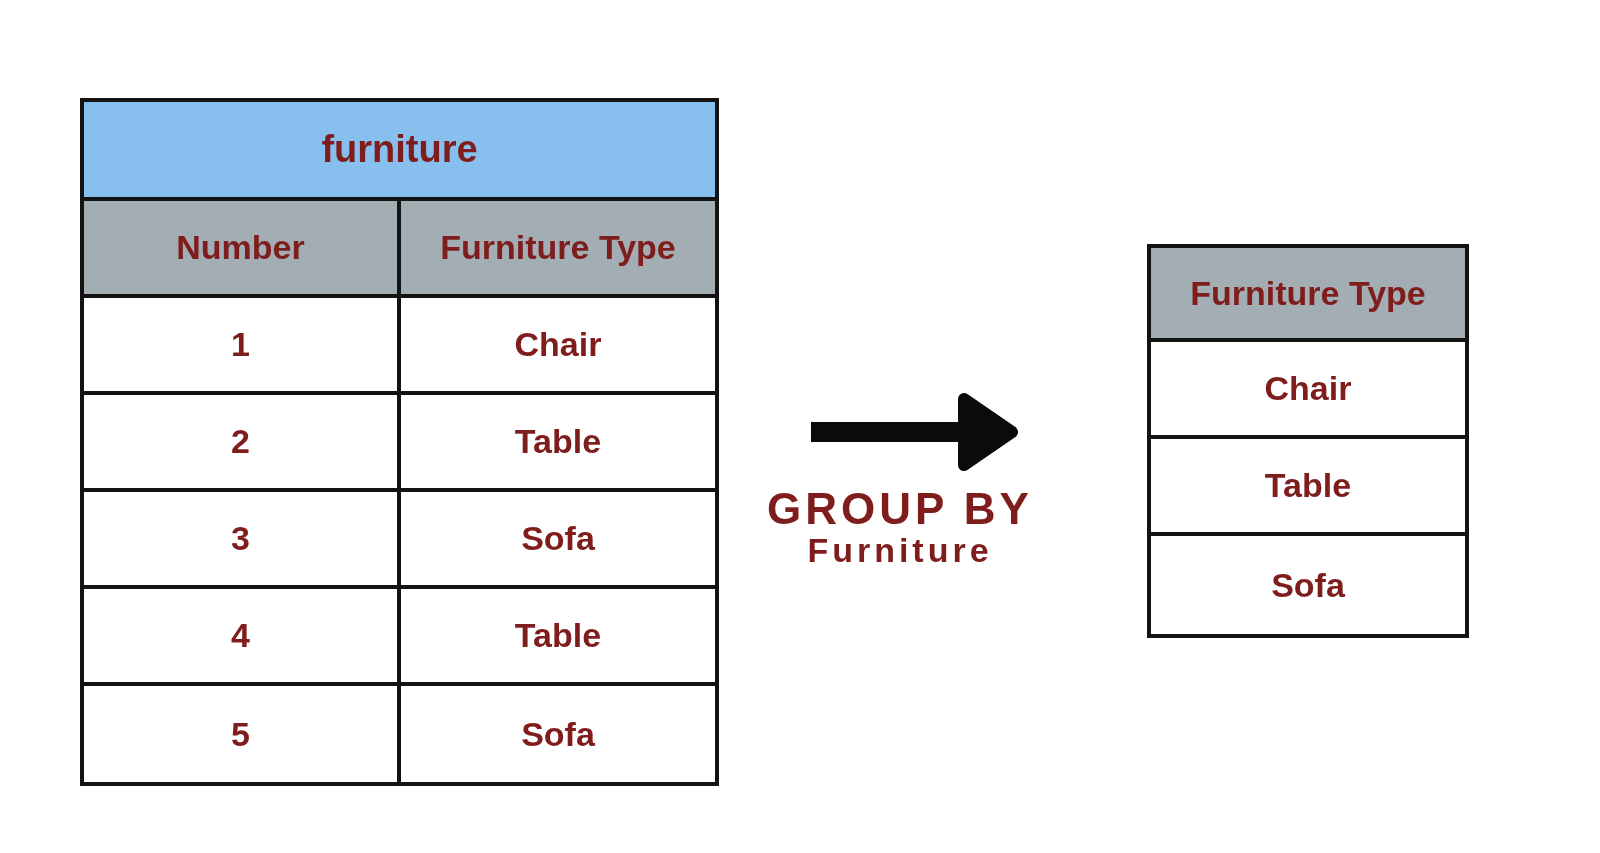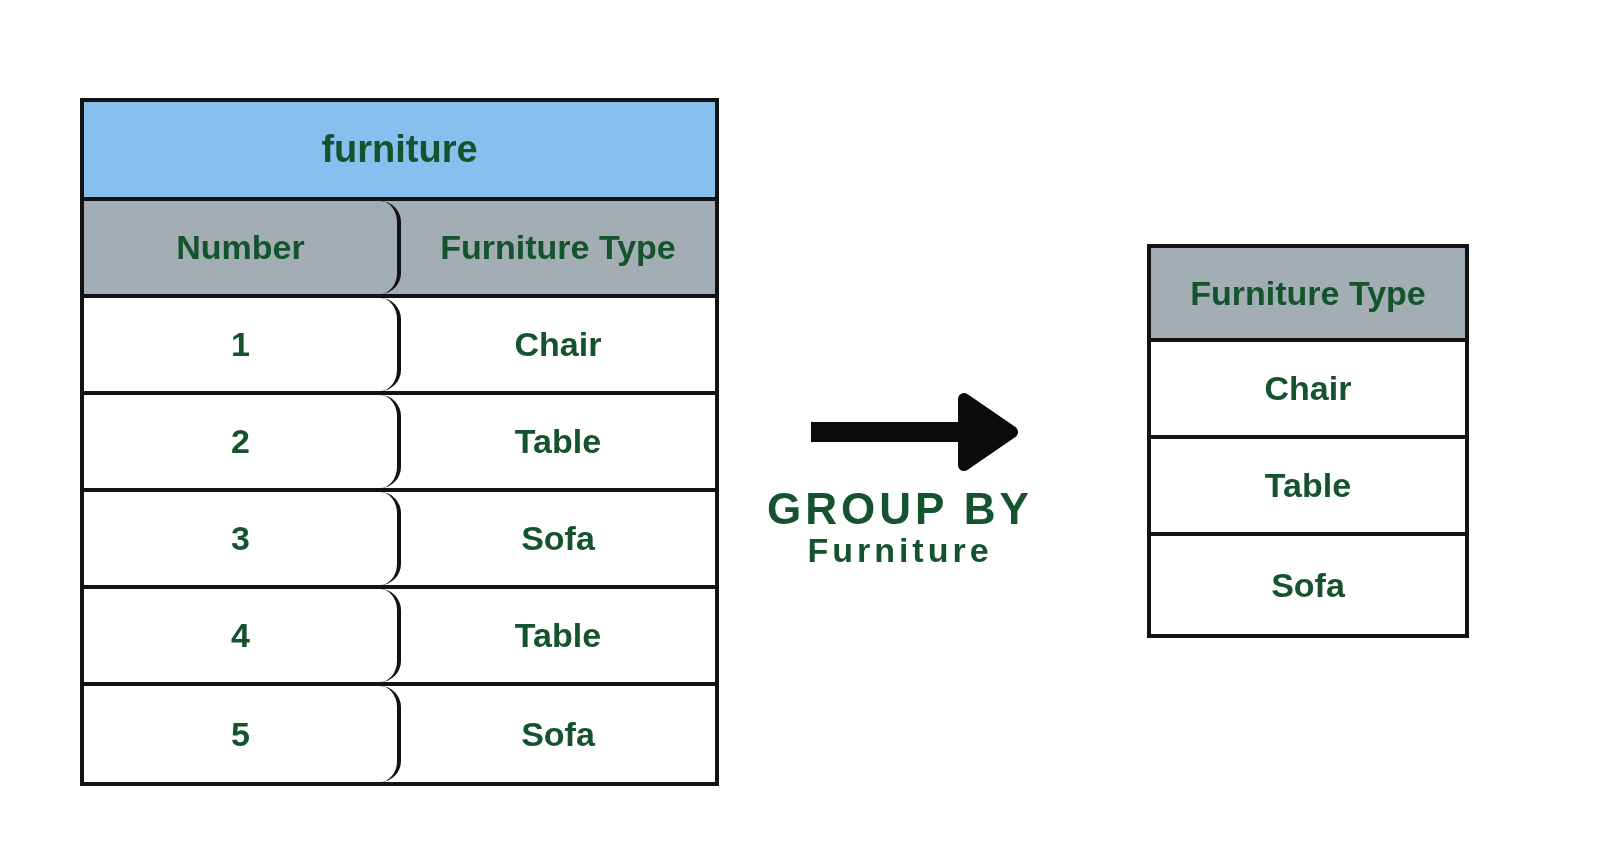--- a/index.html
+++ b/index.html
@@ -1,21 +1,21 @@
 <!DOCTYPE html>
 <html><head>
 <meta charset="utf-8">
 <style>
   html,body{margin:0;padding:0;background:#ffffff;}
   .canvas{
     position:relative;
     width:1600px;height:853px;
     background:#ffffff;
     font-family:"Liberation Sans", sans-serif;
-    color:#14532d;
+    color:#7f1d1d;
     overflow:hidden;
   }
 
   
   .src-table{
     position:absolute;left:80px;top:98px;
     width:639px;height:688px;
     border:4px solid #131313;
     box-sizing:border-box;
     background:#fff;
@@ -31,21 +31,20 @@
     display:flex;
     height:93px;
     border-bottom:4px solid #131313;
   }
   .src-row:last-child{height:96px;border-bottom:none;}
   .src-row.header{background:#a2adb4;}
   .src-cell{
     display:flex;align-items:center;justify-content:center;
     font-size:34px;font-weight:bold;
     box-sizing:border-box;
-    border-radius:21px;
   }
   .col-a{width:317px;border-right:4px solid #131313;}
   .col-b{flex:1;}
 
   
   .arrow-wrap{
     position:absolute;left:806px;top:392px;
     width:212px;height:80px;
   }
   .gb-line1{

